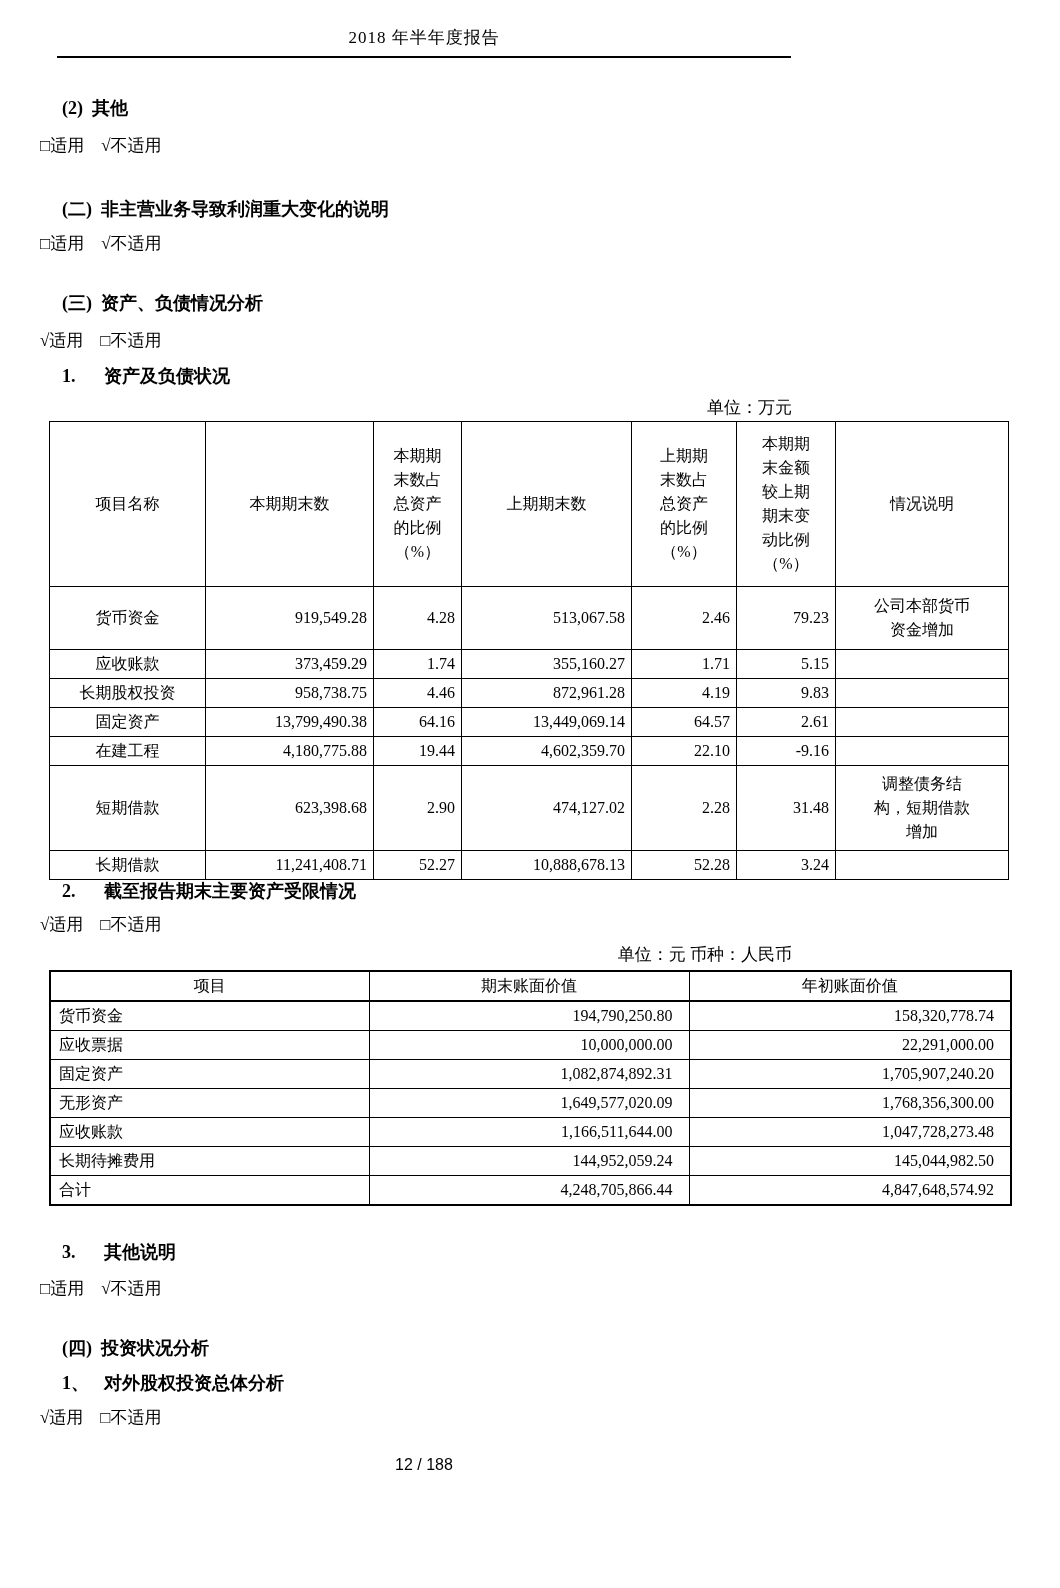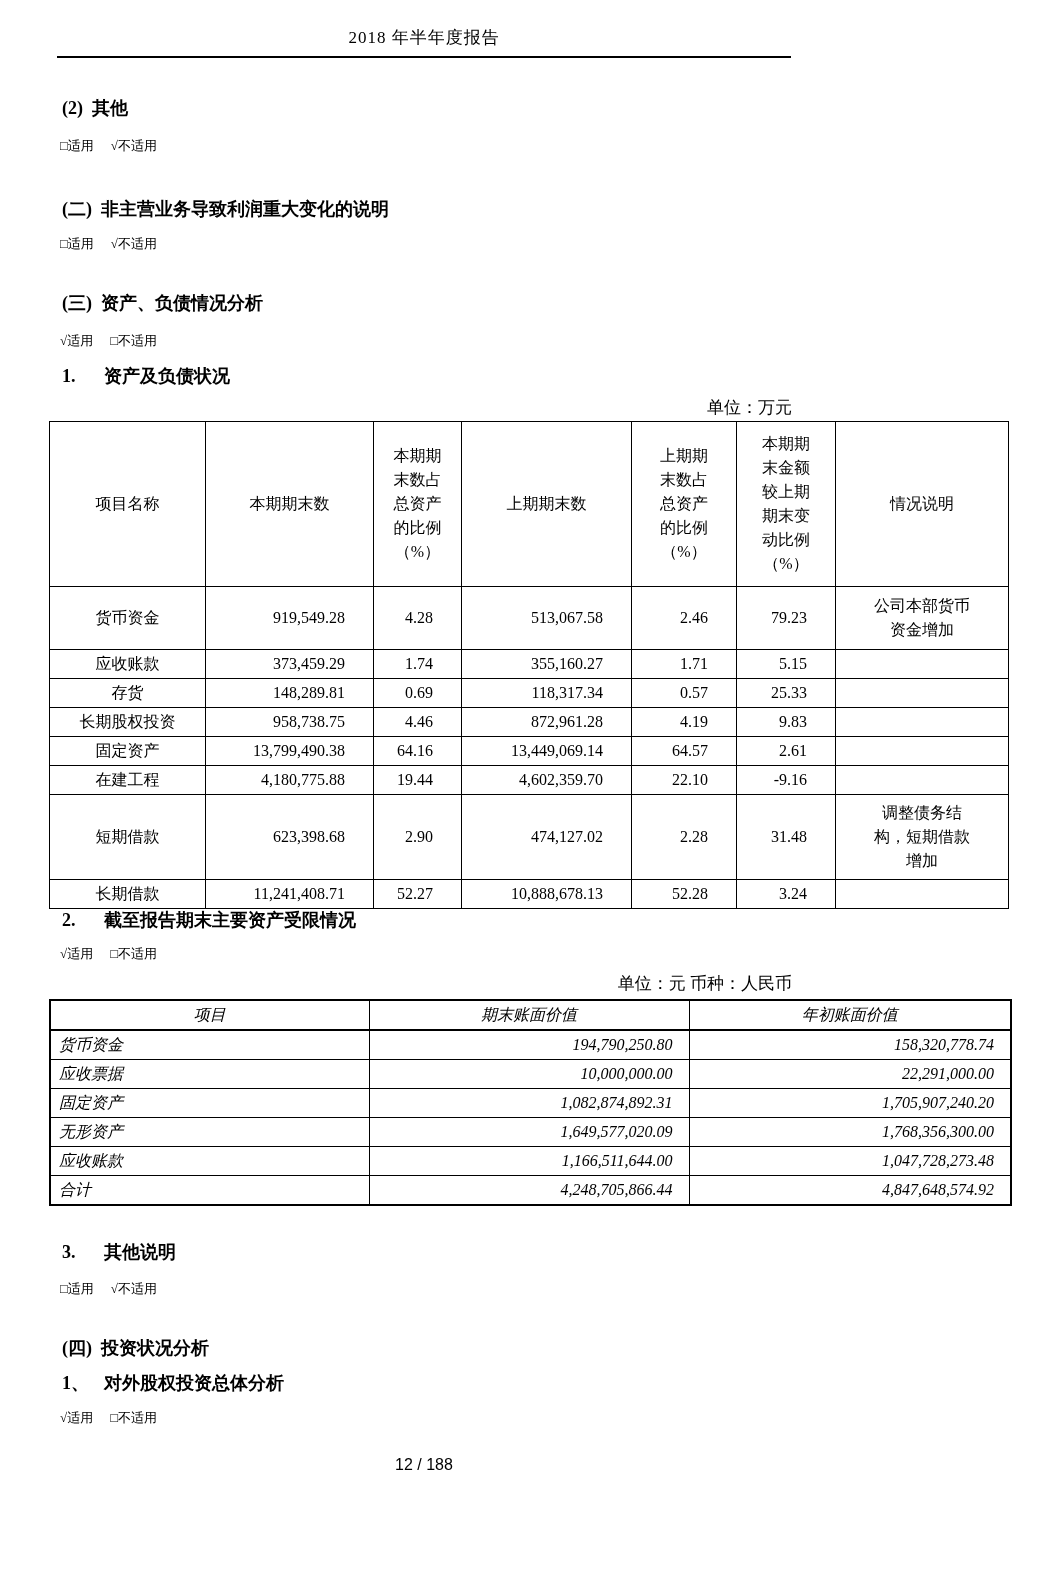--- a/index.html
+++ b/index.html
@@ -7,50 +7,50 @@
     width:1060px;height:1588px;background:#ffffff;color:#000;
     font-family:"Liberation Serif","DejaVu Serif",serif;
     font-size:17px;overflow:hidden;
   }
   .page{position:relative;width:848px;height:1588px;}
   .hdr-title{padding-top:26px;text-align:center;font-size:17px;letter-spacing:1px;}
   .hdr-rule{margin:7px 57px 0 57px;border-top:2px solid #000;height:0;}
   .h{margin-left:62px;font-weight:bold;font-size:18px;line-height:22px;}
   .h .num{display:inline-block;margin-right:9px;}
   .h.numlist .num{min-width:40px;margin-right:2px;}
-  .app{margin-left:60px;font-size:13px;line-height:22px;}
+  .app{margin-left:40px;font-size:17px;line-height:22px;}
   .app .opt1{margin-right:17px;}
   .unit-note{text-align:right;margin-right:56px;font-size:17px;line-height:21px;}
   .mt-a{margin-top:39px;}  
   .mt-b{margin-top:16px;}  
   .mt-c{margin-top:41px;}  
   .mt-d{margin-top:13px;}
   .mt-e{margin-top:37px;}
   .mt-f{margin-top:10px;}
   .mt-g{margin-top:3px;}
   .mt-h{}
   .mt-i{margin-top:12px;}
   .mt-j{margin-top:8px;}
   .mt-k{margin-top:5px;}
   .mt-l{margin-top:35px;}
   .mt-m{margin-top:15px;}
   table{border-collapse:collapse;table-layout:fixed;margin-left:49px;}
   td,th{border:1px solid #000;font-weight:normal;font-size:16px;line-height:24px;
         padding:2px 4px;vertical-align:middle;overflow:hidden;}
   .t1{width:959px;}
-  .t2{width:962px;border:2px solid #000;font-style:italic;}
+  .t2{width:962px;border:2px solid #000;}
   .t1 tr.thr{height:165px;}
   .t1 tr.std{height:29px;}
   .t1 tr.tall{height:63px;}
   .t1 tr.tall3{height:85px;}
   .t1 th{text-align:center;}
   .hw3{display:inline-block;width:3.05em;text-align:center;}
   .notew{display:inline-block;width:6em;text-align:center;}
   .c-name{text-align:center;}
-  .c-num{text-align:right;padding-right:28px;}
+  .c-num{text-align:right;padding-right:6px;}
   .c-note{text-align:center;padding:2px 6px;}
   .t2 tr{height:29px;}
   .t2 th{text-align:center;border-bottom:2px solid #000;}
   .t2-name{text-align:left;padding-left:8px;}
   .t2-num{text-align:right;padding-right:16px;}
   .footer{margin-top:27px;text-align:center;
           font-family:"Liberation Sans","DejaVu Sans",sans-serif;
           font-weight:normal;font-size:16px;}
 </style>
 </head>
@@ -119,29 +119,20 @@
     <tr class="std">
       <td class="c-name">应收账款</td>
       <td class="c-num">373,459.29</td>
       <td class="c-num">1.74</td>
       <td class="c-num">355,160.27</td>
       <td class="c-num">1.71</td>
       <td class="c-num">5.15</td>
       <td class="c-note"></td>
     </tr>
     <tr class="std">
-      <td class="c-name">存货</td>
-      <td class="c-num">148,289.81</td>
-      <td class="c-num">0.69</td>
-      <td class="c-num">118,317.34</td>
-      <td class="c-num">0.57</td>
-      <td class="c-num">25.33</td>
-      <td class="c-note"></td>
-    </tr>
-    <tr class="std">
       <td class="c-name">长期股权投资</td>
       <td class="c-num">958,738.75</td>
       <td class="c-num">4.46</td>
       <td class="c-num">872,961.28</td>
       <td class="c-num">4.19</td>
       <td class="c-num">9.83</td>
       <td class="c-note"></td>
     </tr>
     <tr class="std">
       <td class="c-name">固定资产</td>
@@ -221,20 +212,25 @@
       <td class="t2-name">无形资产</td>
       <td class="t2-num">1,649,577,020.09</td>
       <td class="t2-num">1,768,356,300.00</td>
     </tr>
     <tr>
       <td class="t2-name">应收账款</td>
       <td class="t2-num">1,166,511,644.00</td>
       <td class="t2-num">1,047,728,273.48</td>
     </tr>
     <tr>
+      <td class="t2-name">长期待摊费用</td>
+      <td class="t2-num">144,952,059.24</td>
+      <td class="t2-num">145,044,982.50</td>
+    </tr>
+    <tr>
       <td class="t2-name">合计</td>
       <td class="t2-num">4,248,705,866.44</td>
       <td class="t2-num">4,847,648,574.92</td>
     </tr>
   </tbody>
     </table>
 
   <div class="h numlist mt-l">
     <span class="num">3.</span><span>其他说明</span>
   </div>

